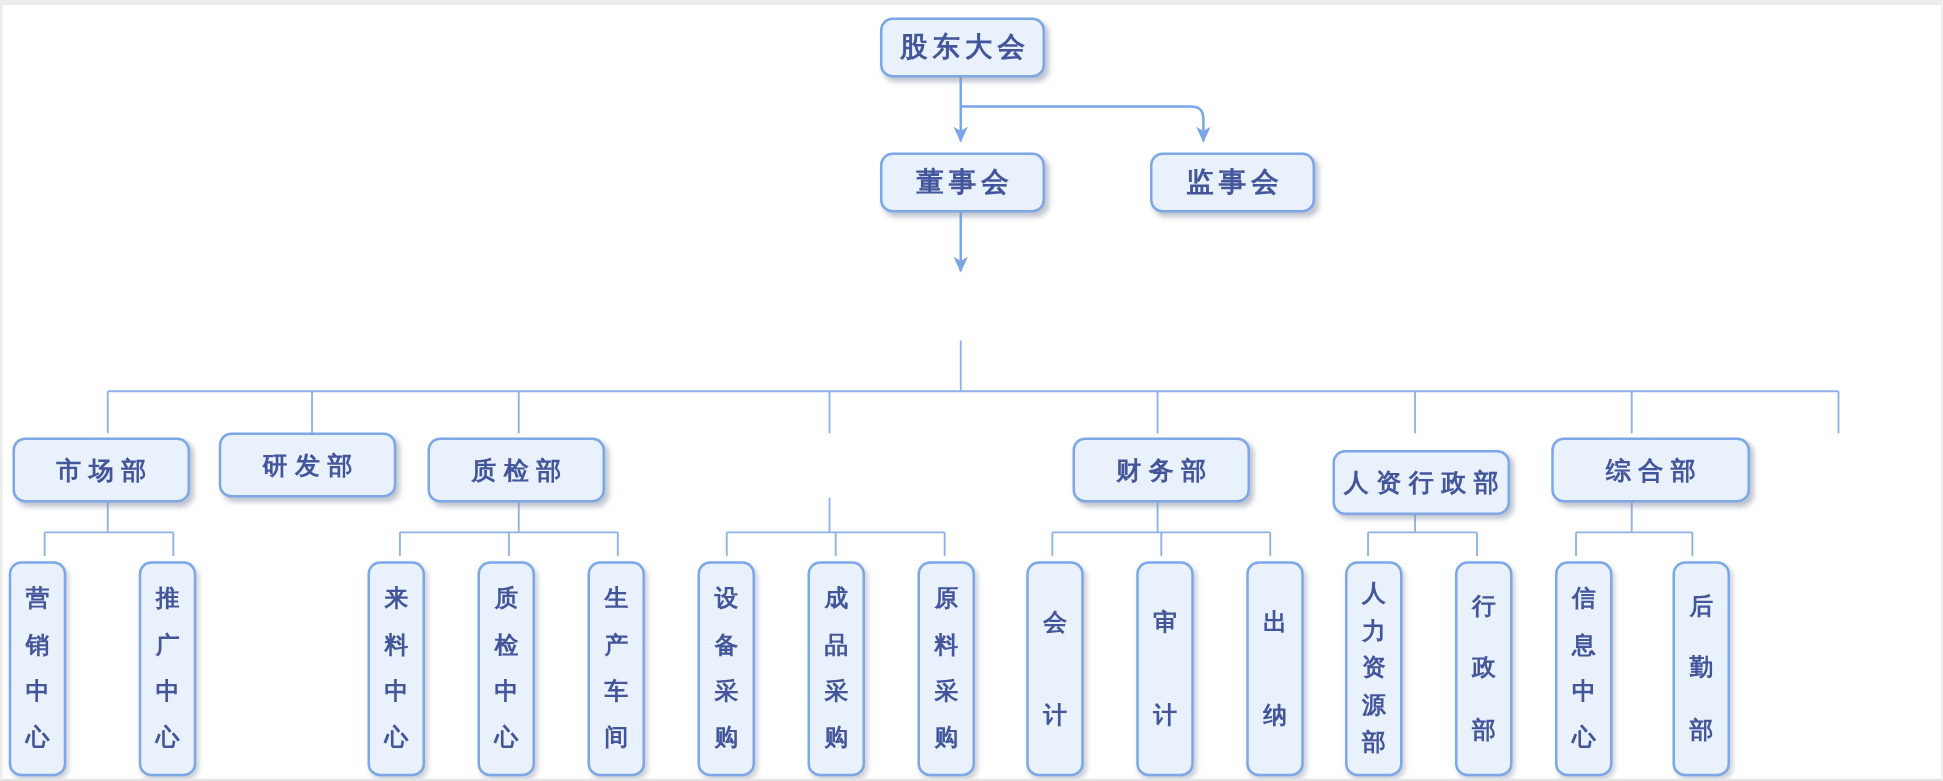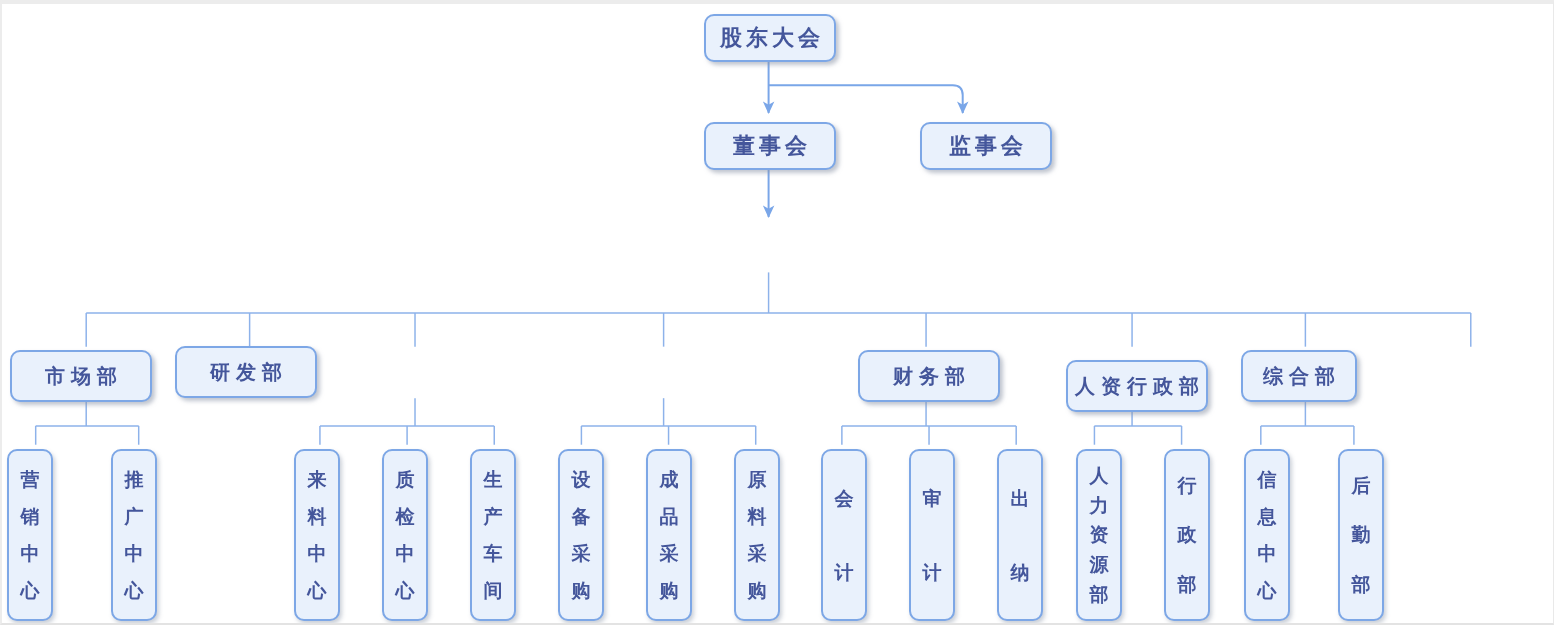--- a/index.html
+++ b/index.html
@@ -107,20 +107,21 @@
       <span>中</span>
       <span>心</span>
     </div>
     <div class="vnode" style="left: 109px; top: 445px; width: 46px; height: 172px;">
       <span>推</span>
       <span>广</span>
       <span>中</span>
       <span>心</span>
     </div>
     <div class="hnode" style="left: 173px; top: 342px; width: 142px; height: 52px;">研发部</div>
+    <div class="hnode" style="left: 340px; top: 346px; width: 142px; height: 52px;">质检部</div>
     <div class="vnode" style="left: 292px; top: 445px; width: 46px; height: 172px;">
       <span>来</span>
       <span>料</span>
       <span>中</span>
       <span>心</span>
     </div>
     <div class="vnode" style="left: 380px; top: 445px; width: 46px; height: 172px;">
       <span>质</span>
       <span>检</span>
       <span>中</span>
@@ -169,21 +170,21 @@
       <span>力</span>
       <span>资</span>
       <span>源</span>
       <span>部</span>
     </div>
     <div class="vnode" style="left: 1162px; top: 445px; width: 46px; height: 172px;">
       <span>行</span>
       <span>政</span>
       <span>部</span>
     </div>
-    <div class="hnode" style="left: 1239px; top: 346px; width: 116px; height: 52px;">综合部</div>
+    <div class="hnode" style="left: 1239px; top: 346px; width: 159px; height: 52px;">综合部</div>
     <div class="vnode" style="left: 1242px; top: 445px; width: 46px; height: 172px;">
       <span>信</span>
       <span>息</span>
       <span>中</span>
       <span>心</span>
     </div>
     <div class="vnode" style="left: 1336px; top: 445px; width: 46px; height: 172px;">
       <span>后</span>
       <span>勤</span>
       <span>部</span>

